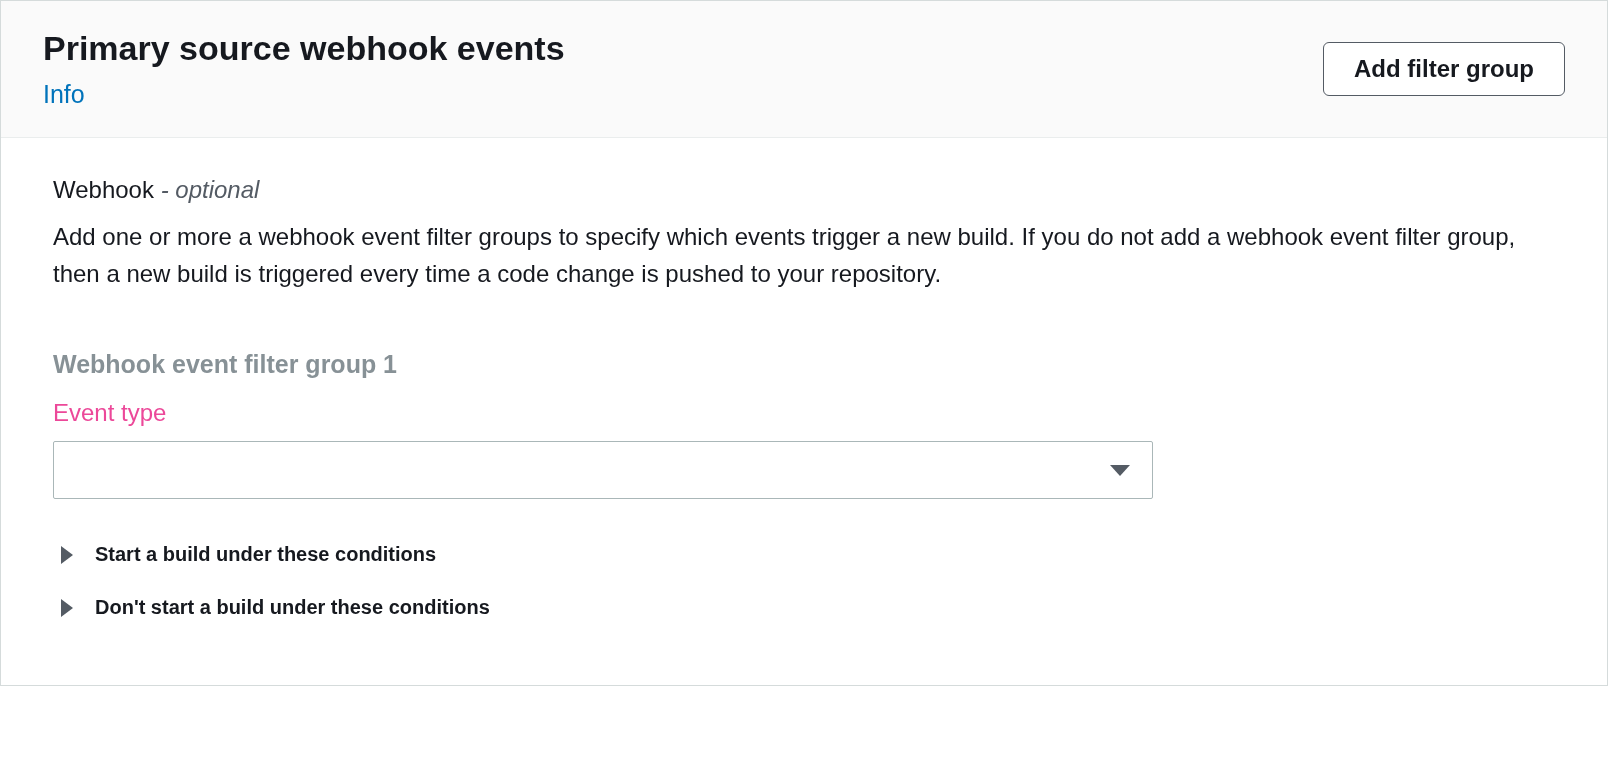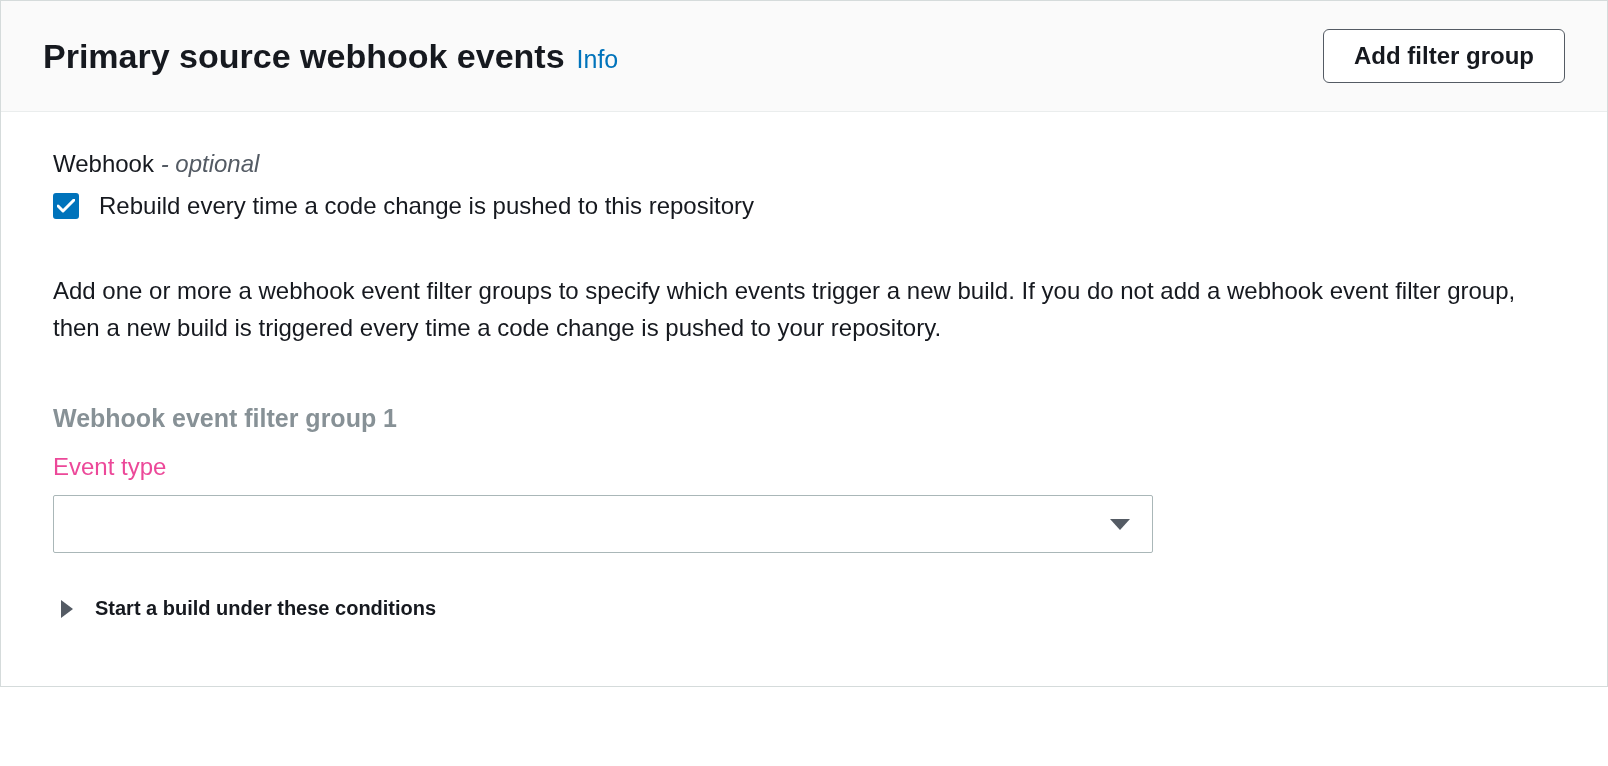--- a/index.html
+++ b/index.html
@@ -20,20 +20,21 @@
     justify-content: space-between;
     align-items: center;
     padding: 28px 42px;
     background: #fafafa;
     border-bottom: 1px solid #eaeded;
   }
   .panel-title-wrap {
     display: flex;
     align-items: baseline;
     gap: 12px;
+    flex-direction: column;
   }
   .panel-title {
     font-size: 34px;
     font-weight: 700;
     margin: 0;
   }
   .info-link {
     font-size: 25px;
     font-weight: 400;
     color: #0073bb;
@@ -153,40 +154,36 @@
     </div>
     <button class="btn-outline">Add filter group</button>
   </div>
 
   <div class="panel-body">
 
     <div class="field-label-row">
       <span>Webhook </span><span class="italic-muted">- optional</span>
     </div>
 
-    <div class="checkbox-row">
-      <div class="chk">
-        <svg width="18" height="14" viewBox="0 0 18 14">
-            <path d="M1 7 L6 12 L17 1" stroke="#ffffff" stroke-width="3" fill="none" stroke-linecap="round" stroke-linejoin="round"></path>
-          </svg>
-      </div>
-      <label class="chk-label">Rebuild every time a code change is pushed to this repository</label>
-    </div>
 
     <p class="description">Add one or more a webhook event filter groups to specify which events trigger a new build. If you do not add a webhook event filter group, then a new build is triggered every time a code change is pushed to your repository.</p>
 
     <h3 class="group-heading">Webhook event filter group 1</h3>
 
     <div class="subfield-label">Event type</div>
 
     <div class="select">
       <span></span>
       <div class="caret-down"></div>
     </div>
 
     <div class="expander">
       <div class="caret-right"></div>
       <span>Start a build under these conditions</span>
     </div>
 
+    <div class="expander">
+      <div class="caret-right"></div>
+      <span>Don't start a build under these conditions</span>
+    </div>
 
   </div>
 </div>
 
 </body></html>

